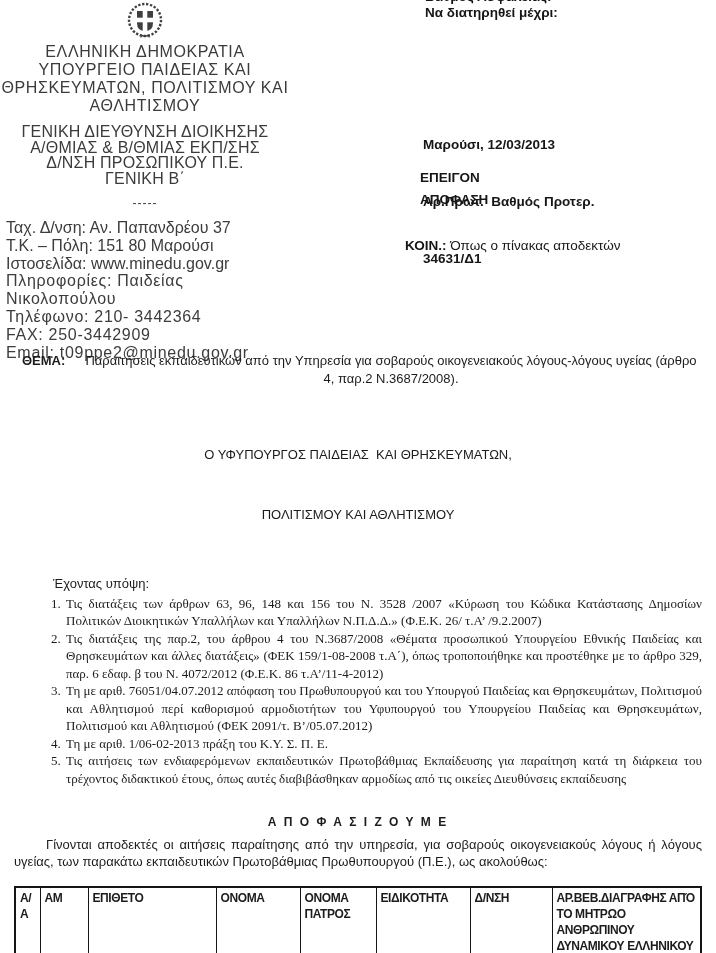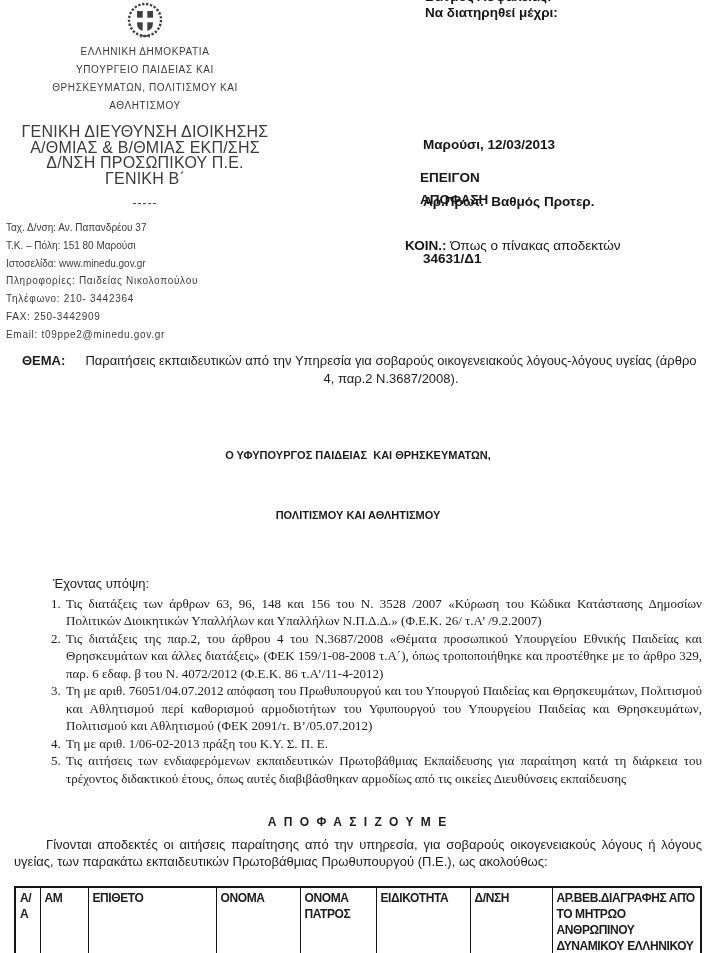--- a/index.html
+++ b/index.html
@@ -5,44 +5,44 @@
   html,body { margin:0; padding:0; background:#ffffff; }
   .page {
     position:relative; width:716px; height:953px; background:#ffffff;
     font-family:"Liberation Sans", sans-serif; color:#1c1c1c;
     overflow:hidden;
   }
 
   
   .header-left { position:absolute; top:0; left:0; width:290px; text-align:center; color:#3b3b3b; }
   .emblem { display:block; margin:2px auto 5px; }
-  .gov-line  { font-size:10px; line-height:18px; letter-spacing:0.6px; }
+  .gov-line  { font-size:16px; line-height:18px; letter-spacing:0.6px; }
   .dept-block { margin-top:9px; }
   .dept-line { font-size:16px; line-height:15.5px; letter-spacing:0.2px; }
   .divider   { margin-top:10px; font-size:12px; letter-spacing:1px; }
-  .contact-block { margin:9px 0 0 6px; text-align:left; font-size:10px; line-height:17.8px; color:#3c3c3c; }
+  .contact-block { margin:9px 0 0 6px; text-align:left; font-size:16px; line-height:17.8px; color:#3c3c3c; }
   .contact-block .contact-line:nth-child(n+4) { letter-spacing:0.7px; }
 
   
   .header-right { position:absolute; top:0; left:404px; width:308px; font-size:13.5px; color:#161616; }
   .clip-line  { position:absolute; top:-11px; left:21px; font-weight:bold; }
   .retain     { position:absolute; top:5px;  left:21px; font-weight:bold; }
   .proto-block{ position:absolute; top:97px; left:19px; font-weight:bold; line-height:19px; white-space:pre-wrap; }
   .urgency    { position:absolute; top:170px; left:16px; font-weight:bold; }
   .doctype    { position:absolute; top:192px; left:16px; font-weight:bold;text-align:right; }
   .koin       { position:absolute; top:238px; left:1px; }
   .koin .koin-label { font-weight:bold; }
 
   
   .main { position:absolute; top:352px; left:14px; width:688px; font-size:13px; line-height:17.5px; color:#1c1c1c; }
 
   .subject { position:relative; margin-left:8px; padding-left:58px; line-height:18px; min-height:36px;text-align:center; }
   .subject-label { position:absolute; left:0; top:0; font-weight:bold; }
 
-  .decision-maker { margin-top:17px; text-align:center; font-weight:bold; font-size:11px; line-height:20px; white-space:pre-wrap; }
+  .decision-maker { margin-top:17px; text-align:center; font-weight:normal; font-size:13px; line-height:20px; white-space:pre-wrap; }
 
   .having-regard { margin:10px 0 0 39px; }
 
   ol.considerations { margin:2px 0 0 0; padding:0 0 0 50px; text-align:justify; }
   ol.considerations li { margin:0; padding-left:2px;font-family:Liberation Serif, serif; }
 
   .decide-heading { margin-top:27px; text-align:center; font-weight:bold; font-size:12px; letter-spacing:2px; }
   .decide-para { margin-top:4px; text-align:justify; text-indent:32px; }
 
   

